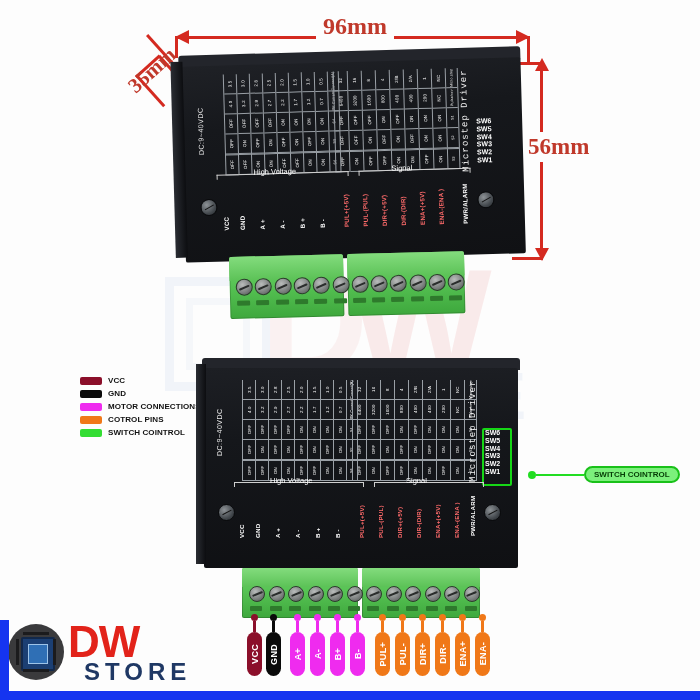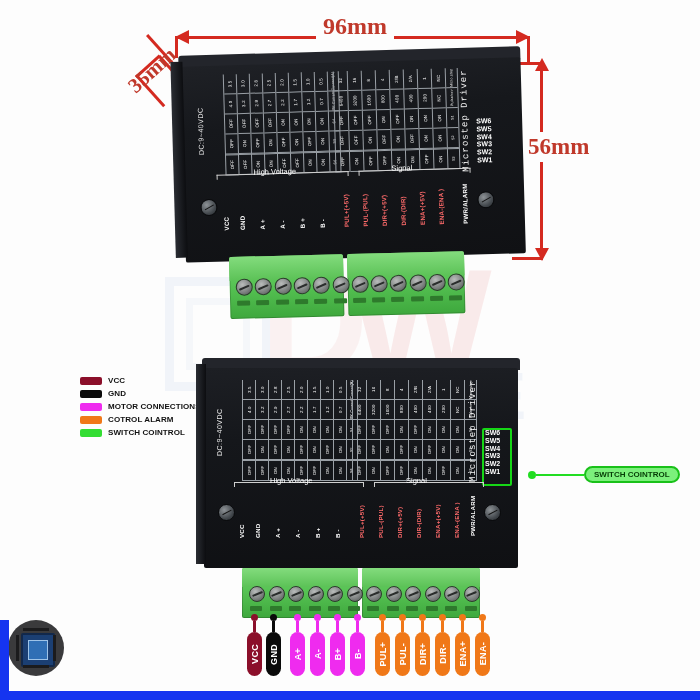--- a/index.html
+++ b/index.html
@@ -341,21 +341,21 @@
       <div class="lg-row">
         <div class="lg-sw" style="background: rgb(10, 10, 10);"></div>
         <div class="lg-tx">GND</div>
       </div>
       <div class="lg-row">
         <div class="lg-sw" style="background: rgb(239, 43, 239);"></div>
         <div class="lg-tx">MOTOR CONNECTIONS</div>
       </div>
       <div class="lg-row">
         <div class="lg-sw" style="background: rgb(240, 120, 24);"></div>
-        <div class="lg-tx">COTROL ALARM</div>
+        <div class="lg-tx">COTROL PINS</div>
       </div>
       <div class="lg-row">
         <div class="lg-sw" style="background: rgb(51, 221, 51);"></div>
         <div class="lg-tx">SWITCH COINTROL</div>
       </div>
     </div>
 
   <div style="position:absolute;left:196px;top:358px;width:330px;height:215px;">
 
     <div class="drv-top-lip" style="left:6px;top:0px;width:318px;height:12px;"></div>
@@ -664,17 +664,21 @@
   <div class="logo">
     <div class="logo-circ">
       <div class="chip">
           <i></i>
         </div>
       <div class="pinrow" style="left:15px;top:8px;width:26px;height:3px;"></div>
       <div class="pinrow" style="left:15px;top:45px;width:26px;height:3px;"></div>
       <div class="pinrow" style="left:8px;top:15px;width:3px;height:26px;"></div>
       <div class="pinrow" style="left:45px;top:15px;width:3px;height:26px;"></div>
     </div>
+    <div class="logo-tx">
+      <div class="logo-dw">DW</div>
+      <div class="logo-st">STORE</div>
+    </div>
   </div>
   <div class="bluebar"></div>
   <div class="bluebar-l"></div>
 
 </div>
 
 </body></html>

